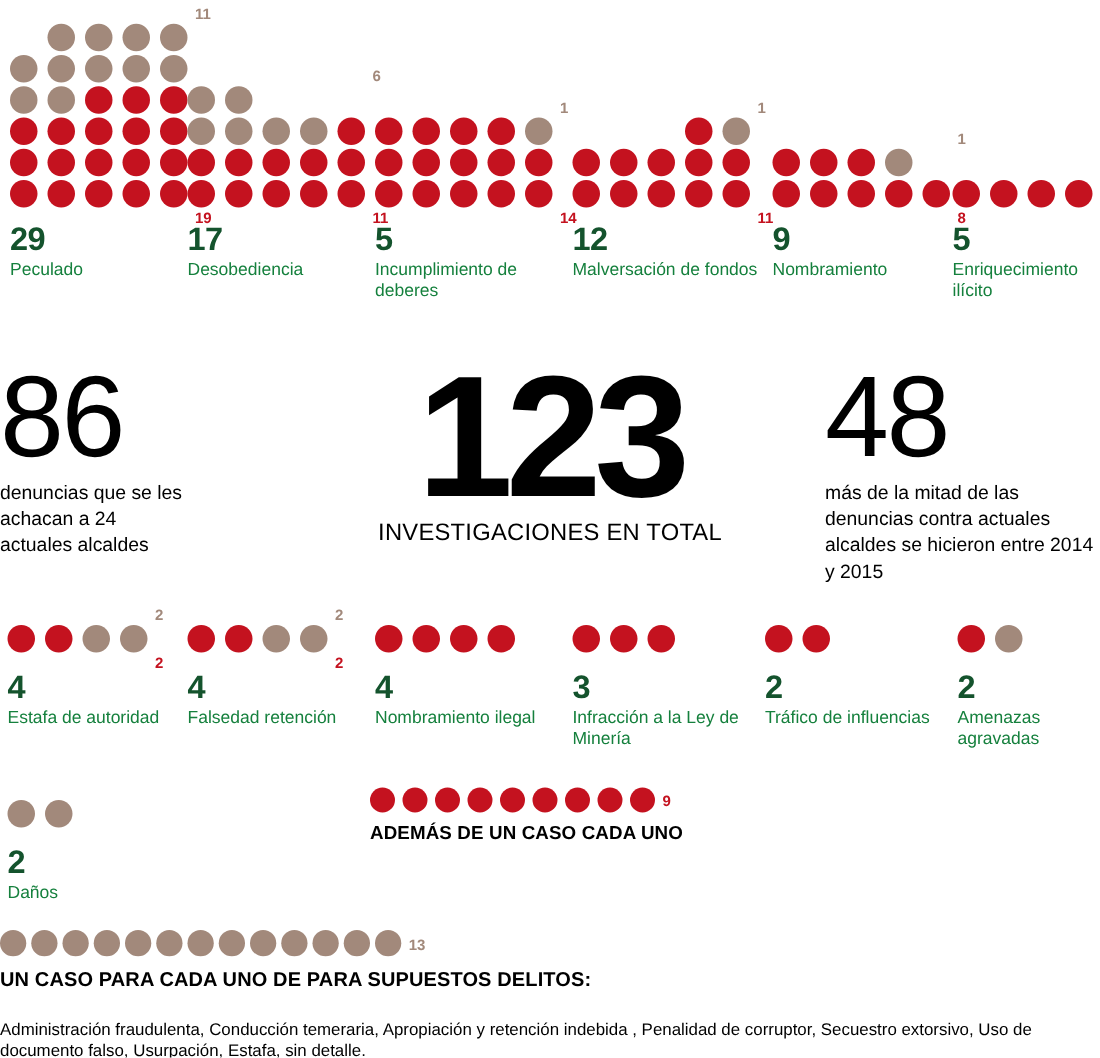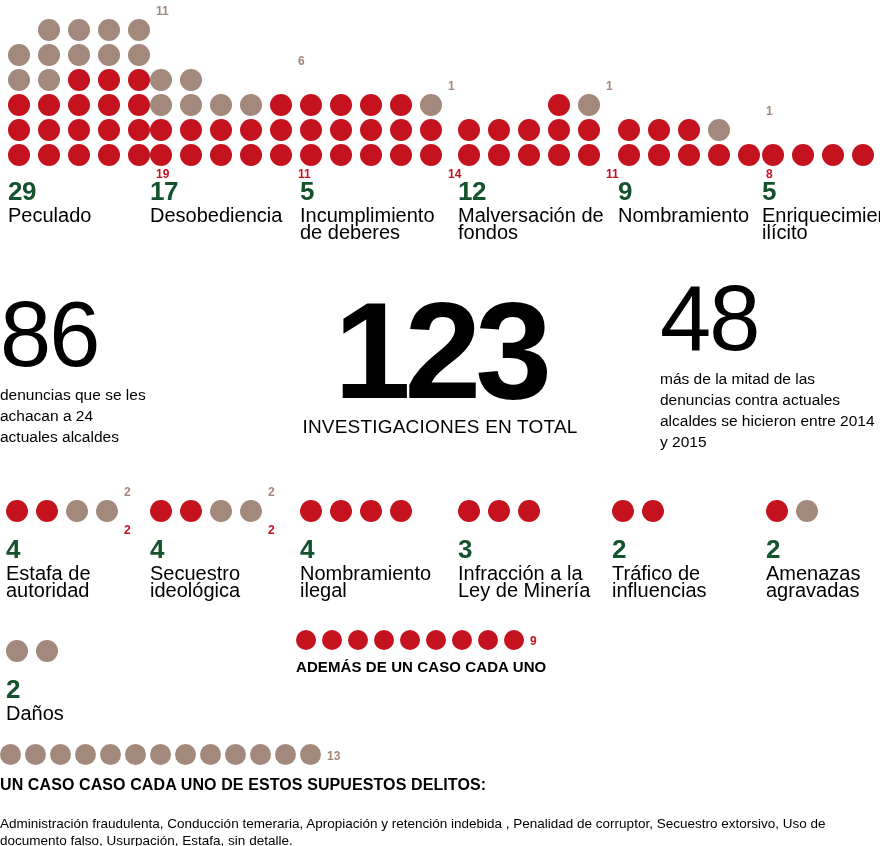--- a/index.html
+++ b/index.html
@@ -35,23 +35,23 @@
   .cap-bot{color:#c4121f;}
 
   .big-num{
     font-size:26px;
     font-weight:bold;
     line-height:27px;
     letter-spacing:-0.5px;
     color:#14532d;
   }
   .g-label{
-    font-size:20px;
+    font-size:14px;
     line-height:17px;
-    color:#000000;
+    color:#15803d;
     margin-top:2px;
     font-weight:normal;
   }
 
   
   .stat-thin{
     font-size:92px;
     line-height:84px;
     font-weight:normal;
     letter-spacing:-2px;
@@ -255,21 +255,21 @@
   <div class="group" style="left:0px;top:292px;width:150px;">
     <div class="stat-thin">86</div>
     <div class="stat-thin-text">denuncias que se les achacan a 24 actuales alcaldes</div>
   </div>
 
   <div class="group" style="left:290px;top:288px;width:300px;">
     <div class="stat-huge">123</div>
     <div class="stat-huge-sub">INVESTIGACIONES EN TOTAL</div>
   </div>
 
-  <div class="group" style="left:660px;top:276px;width:215px;">
+  <div class="group" style="left:660px;top:292px;width:215px;">
     <div class="stat-thin">48</div>
     <div class="stat-thin-text">más de la mitad de las denuncias contra actuales alcaldes se hicieron entre 2014 y 2015</div>
   </div>
 
   <div id="row2">
       <div class="group" style="left: 6px; top: 500px; width: 140px;">
         <div class="dotgrid" style="height: 22px;">
           <div class="dot red" style="width: 22px; height: 22px; left: 0px; top: 0px;"></div>
           <div class="dot red" style="width: 22px; height: 22px; left: 30px; top: 0px;"></div>
           <div class="dot tan" style="width: 22px; height: 22px; left: 60px; top: 0px;"></div>
@@ -283,21 +283,21 @@
       <div class="group" style="left: 150px; top: 500px; width: 145px;">
         <div class="dotgrid" style="height: 22px;">
           <div class="dot red" style="width: 22px; height: 22px; left: 0px; top: 0px;"></div>
           <div class="dot red" style="width: 22px; height: 22px; left: 30px; top: 0px;"></div>
           <div class="dot tan" style="width: 22px; height: 22px; left: 60px; top: 0px;"></div>
           <div class="dot tan" style="width: 22px; height: 22px; left: 90px; top: 0px;"></div>
           <div class="cap-top" style="left: 118px; top: -14px;">2</div>
           <div class="cap-bot" style="left: 118px; top: 24px;">2</div>
         </div>
         <div class="big-num" style="margin-top: 14px;">4</div>
-        <div class="g-label">Secuestro ideológica</div>
+        <div class="g-label">Falsedad retención</div>
       </div>
       <div class="group" style="left: 300px; top: 500px; width: 150px;">
         <div class="dotgrid" style="height: 22px;">
           <div class="dot red" style="width: 22px; height: 22px; left: 0px; top: 0px;"></div>
           <div class="dot red" style="width: 22px; height: 22px; left: 30px; top: 0px;"></div>
           <div class="dot red" style="width: 22px; height: 22px; left: 60px; top: 0px;"></div>
           <div class="dot red" style="width: 22px; height: 22px; left: 90px; top: 0px;"></div>
         </div>
         <div class="big-num" style="margin-top: 14px;">4</div>
         <div class="g-label">Nombramiento ilegal</div>
@@ -366,17 +366,17 @@
         <div class="dot tan" style="width: 21px; height: 21px; left: 125px; top: 0px;"></div>
         <div class="dot tan" style="width: 21px; height: 21px; left: 150px; top: 0px;"></div>
         <div class="dot tan" style="width: 21px; height: 21px; left: 175px; top: 0px;"></div>
         <div class="dot tan" style="width: 21px; height: 21px; left: 200px; top: 0px;"></div>
         <div class="dot tan" style="width: 21px; height: 21px; left: 225px; top: 0px;"></div>
         <div class="dot tan" style="width: 21px; height: 21px; left: 250px; top: 0px;"></div>
         <div class="dot tan" style="width: 21px; height: 21px; left: 275px; top: 0px;"></div>
         <div class="dot tan" style="width: 21px; height: 21px; left: 300px; top: 0px;"></div>
         <div class="inline-cap" style="color: rgb(162, 137, 123); left: 327px; top: 5.5px;">13</div>
       </div>
-    <div class="blk-head-lg" style="margin-top:5px;">UN CASO CASO CADA UNO DE ESTOS SUPUESTOS DELITOS:</div>
+    <div class="blk-head-lg" style="margin-top:5px;">UN CASO PARA CADA UNO DE PARA SUPUESTOS DELITOS:</div>
     <div class="blk-body-lg" style="margin-top:20px;">Administración fraudulenta, Conducción temeraria, Apropiación y retención indebida , Penalidad de corruptor, Secuestro extorsivo, Uso de documento falso, Usurpación, Estafa, sin detalle.</div>
   </div>
 
 </div>
 
 </body></html>

